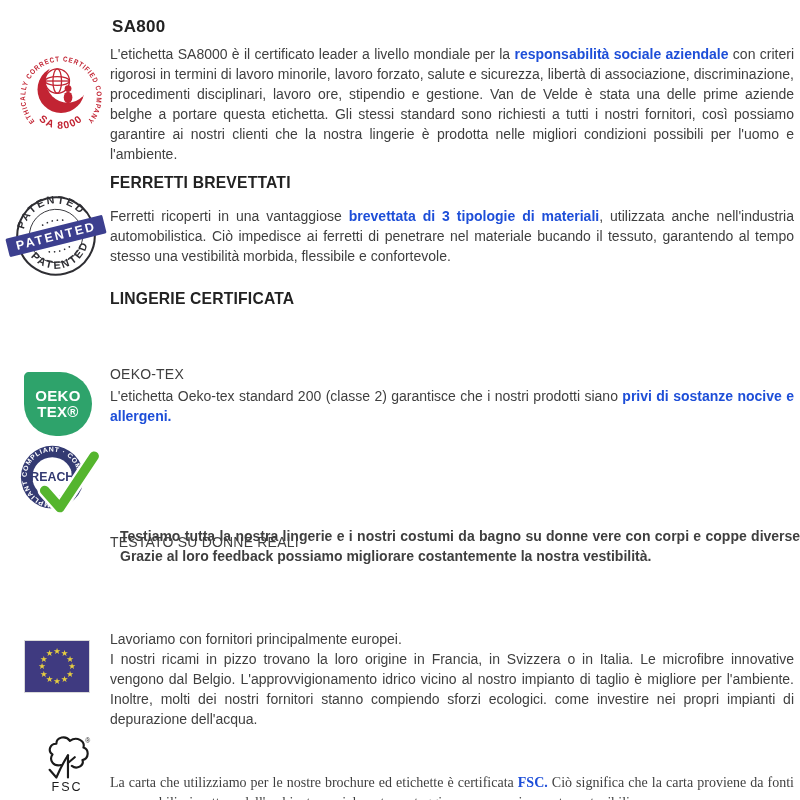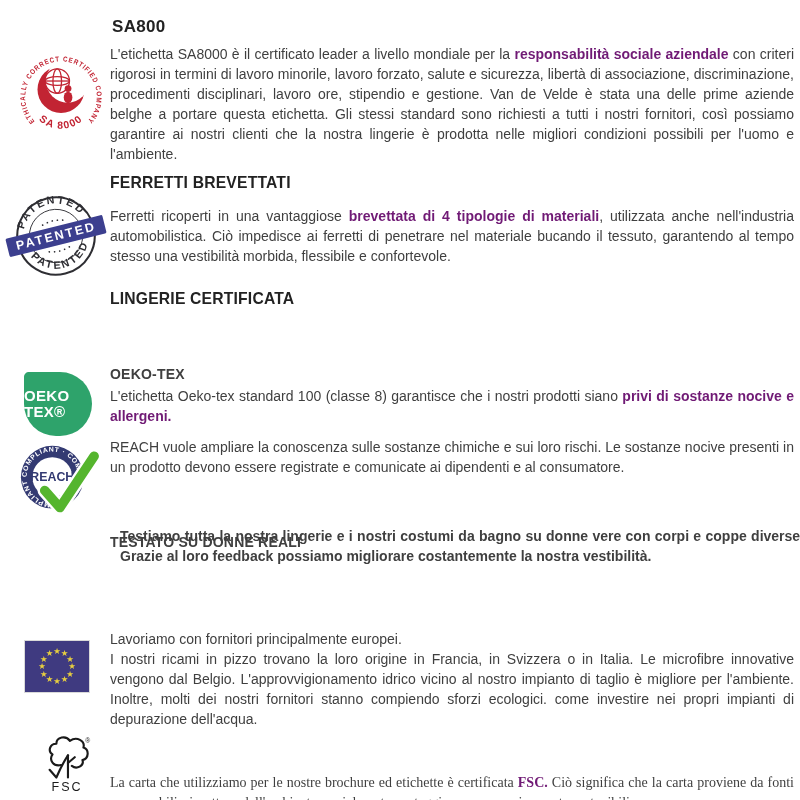--- a/index.html
+++ b/index.html
@@ -3,27 +3,27 @@
 <meta charset="utf-8">
 <style>
   html,body{margin:0;padding:0;background:#ffffff;}
   #page{
     position:relative;width:800px;height:800px;background:#ffffff;
     font-family:"Liberation Sans","DejaVu Sans",sans-serif;overflow:hidden;
   }
   .abs{position:absolute;}
   .h1{font-size:17px;font-weight:600;color:#222222;letter-spacing:.3px;}
   .h2{font-size:16.5px;font-weight:700;color:#222222;letter-spacing:.2px;transform:scaleX(.95);transform-origin:left center;white-space:nowrap;}
-  .h3{font-size:14px;font-weight:700;color:#3f3f3f;letter-spacing:.2px;}
+  .h3{font-size:14px;font-weight:400;color:#3f3f3f;letter-spacing:.2px;}
   .para{font-size:14px;line-height:20px;color:#3f3f3f;text-align:justify;width:684px;}
-  .para .b{font-weight:700;color:#701a75;}
+  .para .b{font-weight:700;color:#1d4ed8;}
   svg text{font-family:"Liberation Sans","DejaVu Sans",sans-serif;}
   .oeko-badge{
     width:68px;height:64px;border-radius:5px 34px 34px 34px;
-    display:flex;flex-direction:column;align-items:flex-start;justify-content:center;
+    display:flex;flex-direction:column;align-items:center;justify-content:center;
     color:#ffffff;font-weight:700;font-size:15px;line-height:16px;letter-spacing:.3px;
   }
   .eu-flag{width:66px;height:53px;border:1px solid #d9d9d9;box-sizing:border-box;}
 </style>
 </head>
 <body>
 
 <div id="page">
 
   <div class="abs h1" style="left:112px;top:17px;">SA800</div>
@@ -85,49 +85,48 @@
           <circle cx="54" cy="67.4" r="1"></circle>
           <circle cx="60" cy="68" r="1"></circle>
           <circle cx="66" cy="67.4" r="1"></circle>
           <circle cx="72" cy="66" r="1"></circle>
       </g>
       <rect x="2" y="39" width="116" height="22" rx="2" fill="#3c3f8f"></rect>
       <text x="60" y="54.8" font-size="14.5" font-weight="700" letter-spacing="2.4" text-anchor="middle" fill="#ffffff">PATENTED</text>
     </g>
   </svg>
 
-  <div class="abs para" style="left:110px;top:206px;"><span>Ferretti ricoperti in una vantaggiose </span><span class="b">brevettata di 4 tipologie di materiali</span><span>, utilizzata anche nell'industria automobilistica. Ciò impedisce ai ferretti di penetrare nel materiale bucando il tessuto, garantendo al tempo stesso una vestibilità morbida, flessibile e confortevole.</span></div>
+  <div class="abs para" style="left:110px;top:206px;"><span>Ferretti ricoperti in una vantaggiose </span><span class="b">brevettata di 3 tipologie di materiali</span><span>, utilizzata anche nell'industria automobilistica. Ciò impedisce ai ferretti di penetrare nel materiale bucando il tessuto, garantendo al tempo stesso una vestibilità morbida, flessibile e confortevole.</span></div>
 
   <div class="abs h2" style="left:110px;top:289px;">LINGERIE CERTIFICATA</div>
 
 
   <div class="abs h3" style="left:110px;top:366px;">OEKO-TEX</div>
 
   <div class="abs oeko-badge" style="left: 24px; top: 372px; background: rgb(46, 163, 107);">
     <span>OEKO</span>
     <span>TEX®</span>
   </div>
 
-  <div class="abs para" style="left:110px;top:386px;"><span>L'etichetta Oeko-tex standard 100 (classe 8) garantisce che i nostri prodotti siano </span><span class="b">privi di sostanze nocive e allergeni.</span></div>
+  <div class="abs para" style="left:110px;top:386px;"><span>L'etichetta Oeko-tex standard 200 (classe 2) garantisce che i nostri prodotti siano </span><span class="b">privi di sostanze nocive e allergeni.</span></div>
 
   <svg class="abs" style="left:10px;top:441px;" width="96" height="78" viewBox="0 0 100 82">
     <defs>
       <path id="reachRing" d="M 17 38 A 27 27 0 1 1 71 38 A 27 27 0 1 1 17 38" fill="none"></path>
     </defs>
     <circle cx="44" cy="38" r="33" fill="#333a72"></circle>
     <circle cx="44" cy="38" r="21" fill="#ffffff"></circle>
     <text font-size="7" font-weight="700" letter-spacing=".6" fill="#ffffff">
       <textPath href="#reachRing" startOffset="0" textLength="166" lengthAdjust="spacingAndGlyphs">COMPLIANT · COMPLIANT · COMPLIANT</textPath>
     </text>
     <text x="44" y="42.5" font-size="13" font-weight="700" text-anchor="middle" fill="#333a72">REACH</text>
     <path d="M 36 52 L 52 70 L 88 16" fill="none" stroke="#ffffff" stroke-width="15" stroke-linecap="round" stroke-linejoin="round"></path>
     <path d="M 36 52 L 52 70 L 88 16" fill="none" stroke="#55b52e" stroke-width="10" stroke-linecap="round" stroke-linejoin="round"></path>
   </svg>
 
-  <div class="abs para" style="left:110px;top:437px;"><span>REACH vuole ampliare la conoscenza sulle sostanze chimiche e sui loro rischi. Le sostanze nocive presenti in un prodotto devono essere registrate e comunicate ai dipendenti e al consumatore.</span></div>
 
   <div class="abs h3" style="left:110px;top:512px;margin-top:22px;">TESTATO SU DONNE REALI</div>
 
   <div class="abs para" style="left:120px;top:526px;font-weight:bold;"><span>Testiamo tutta la nostra lingerie e i nostri costumi da bagno su donne vere con corpi e coppe diverse. Grazie al loro feedback possiamo migliorare costantemente la nostra vestibilità.</span></div>
 
   <div class="abs eu-flag" style="left: 24px; top: 640px; background: rgb(63, 58, 128);">
     <svg width="64" height="51" viewBox="0 0 68 52">
       <g fill="#e8cf3f" font-size="9" text-anchor="middle">
         <text x="34" y="13">★</text>
         <text x="42" y="15.1">★</text>

